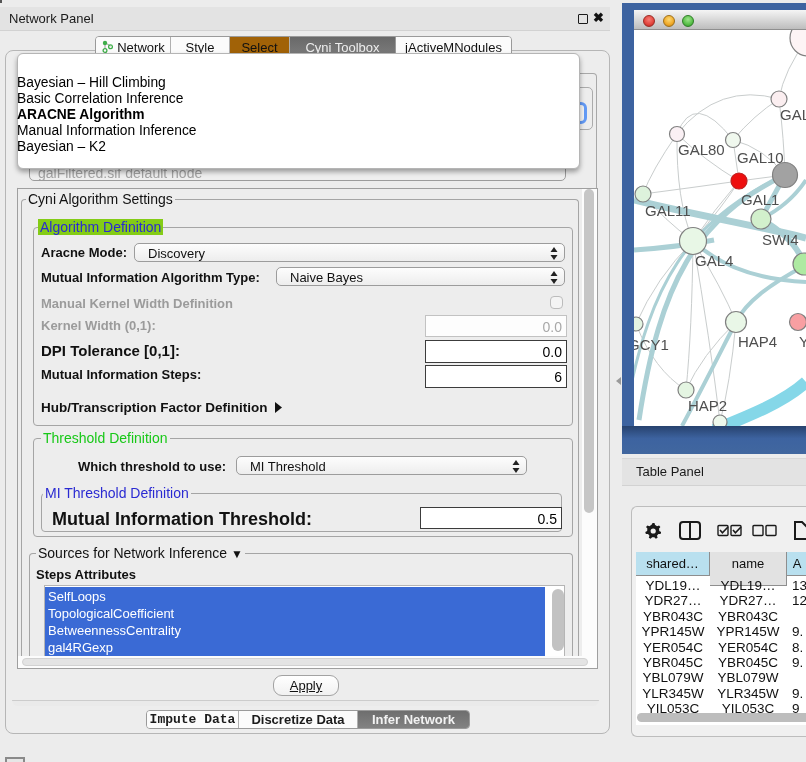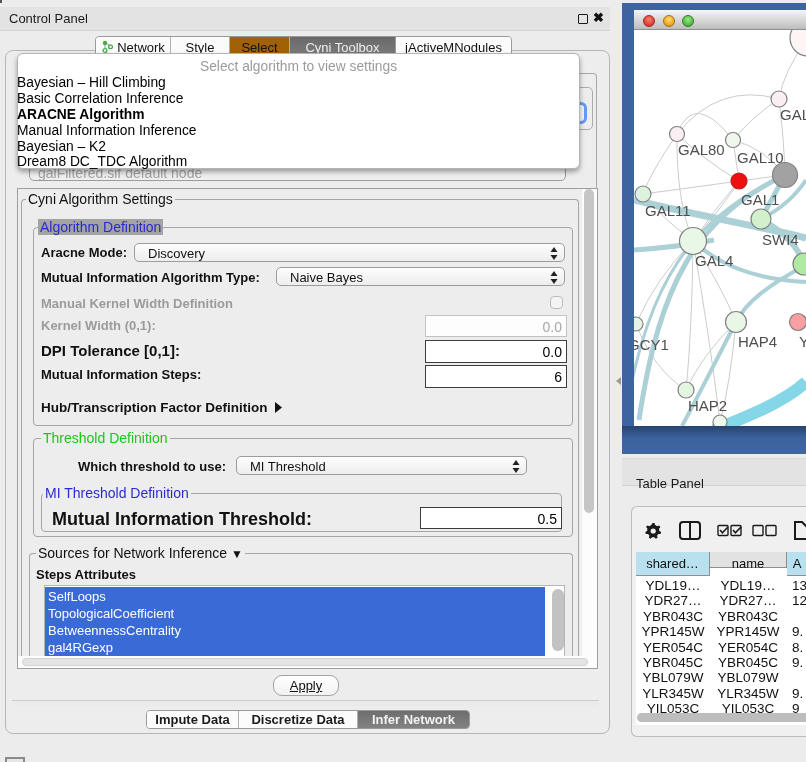--- a/index.html
+++ b/index.html
@@ -6,21 +6,21 @@
 html,body { width:806px; height:762px; overflow:hidden; }
 body { background:#ececec; font-family:"Liberation Sans", sans-serif; position:relative; }
 .abs { position:absolute; }
 </style>
 </head>
 <body>
 
 <div class="abs" style="left:0;top:0;width:2px;height:3px;background:#555;"></div>
 
 <div class="abs" style="left:0;top:7px;width:610px;height:24px;background:#e3e3e3;border-bottom:1px solid #d2d2d2;"></div>
-<div class="abs" style="left:9px;top:11px;font-size:13px;color:#1a1a1a;">Control Panel</div>
+<div class="abs" style="left:9px;top:11px;font-size:13px;color:#1a1a1a;">Network Panel</div>
 
 <div class="abs" style="left:578px;top:14px;width:10px;height:10px;border:1.6px solid #1a1a1a;border-radius:1px;"></div>
 <div class="abs" style="left:593px;top:10px;font-size:13px;font-weight:bold;color:#111;">✖</div>
 
 <div class="abs" style="left:5px;top:50px;width:605px;height:684px;background:#ededed;border:1px solid #b6b6b6;border-radius:8px;"></div>
 
 <div class="abs" style="left:17px;top:73px;width:580px;height:118px;border:1px solid #a8a8a8;border-left:none;border-radius:4px;"></div>
 <div class="abs" style="left:29px;top:157px;width:537px;height:24px;border:1px solid #9c9c9c;border-radius:5px;background:#efefef;overflow:hidden;">
   <div class="abs" style="left:8px;top:7px;font-size:14px;color:#a2a2a2;">galFiltered.sif default node</div>
 </div>
@@ -40,34 +40,32 @@
   <div style="background:linear-gradient(#696969,#7d7d7d);color:#eeeeee;width:106px;display:flex;align-items:center;justify-content:center;border-right:1px solid #9a9a9a;">Cyni Toolbox</div>
   <div style="background:#fbfbfb;width:115px;display:flex;align-items:center;justify-content:center;">jActiveMNodules</div>
 </div>
 
 <div class="abs" id="scrollpanel" style="left:17px;top:188px;width:581px;height:481px;background:#ededed;border:1px solid #9f9f9f;"></div>
 
 <div class="abs" style="left:582px;top:189px;width:15px;height:479px;background:#fcfcfc;"></div>
 <div class="abs" style="left:584px;top:189px;width:10px;height:324px;background:#c6c6c6;border-radius:5px;"></div>
 
 <div class="abs" id="popup" style="left:17px;top:53px;width:563px;height:116px;background:#ffffff;border:1px solid #b5b5b5;border-radius:6px;box-shadow:0 3px 5px rgba(0,0,0,0.35);font-size:13.8px;line-height:16px;">
-  <div style="position:absolute;top:5px;width:100%;text-align:center;color:#9b9b9b;">Select algorithm to view settings</div>
   <div style="position:absolute;top:21px;left:-1px;">Bayesian – Hill Climbing</div>
   <div style="position:absolute;top:37px;left:-1px;">Basic Correlation Inference</div>
   <div style="position:absolute;top:53px;left:-1px;font-weight:bold;">ARACNE Algorithm</div>
   <div style="position:absolute;top:69px;left:-1px;">Manual Information Inference</div>
   <div style="position:absolute;top:85px;left:-1px;">Bayesian – K2</div>
-  <div style="position:absolute;top:100px;left:-1px;">Dream8 DC_TDC Algorithm</div>
 </div>
 
 <div class="abs" style="left:21px;top:199px;width:558px;height:470px;border:1px solid #a5a5a5;border-radius:4px;border-bottom:none;"></div>
 <div class="abs" style="left:26px;top:191px;background:#ededed;padding:0 2px;font-size:14px;color:#111;">Cyni Algorithm Settings</div>
 
 <div class="abs" style="left:33px;top:227px;width:540px;height:199px;border:1px solid #a5a5a5;border-radius:4px;"></div>
-<div class="abs" style="left:38px;top:219px;background:#a3a3a3;padding:0 2px;font-size:14px;color:#2a2ad2;">Algorithm Definition</div>
+<div class="abs" style="left:38px;top:219px;background:#84cc16;padding:0 2px;font-size:14px;color:#2a2ad2;">Algorithm Definition</div>
 
 <div class="abs" style="left:41px;top:245px;font-size:13px;font-weight:bold;color:#111;">Aracne Mode:</div>
 <div class="abs" style="left:134px;top:243px;width:431px;height:19px;border:1px solid #9c9c9c;border-radius:5px;background:linear-gradient(#fdfdfd,#ededed);">
   <div style="position:absolute;left:13px;top:2px;font-size:13px;color:#111;">Discovery</div>
   <svg style="position:absolute;right:6px;top:3px;" width="8" height="13">
       <path d="M4 0 L7.5 5 H0.5 Z" fill="#222"></path>
       <path d="M4 13 L7.5 8 H0.5 Z" fill="#222"></path>
     </svg>
 </div>
 
@@ -137,21 +135,21 @@
 </div>
 
 <div class="abs" style="left:18px;top:656px;width:579px;height:12px;background:#fcfcfc;"></div>
 <div class="abs" style="left:22px;top:658px;width:566px;height:8px;background:#e4e4e4;border:1px solid #d2d2d2;border-radius:4px;"></div>
 
 <div class="abs" style="left:273px;top:675px;width:66px;height:21px;background:linear-gradient(#ffffff,#f1f1f1);border:1px solid #a2a2a2;border-radius:9px;text-align:center;font-size:13px;color:#111;line-height:19px;text-decoration:underline;">Apply</div>
 
 <div class="abs" style="left:12px;top:700px;width:587px;height:6px;border-top:1px solid #cccccc;background:#eaeaea;border-radius:0 0 6px 6px;"></div>
 
 <div class="abs" style="left:146px;top:710px;height:19px;display:flex;border:1px solid #9a9a9a;border-radius:4px;overflow:hidden;font-size:13px;font-weight:bold;color:#1c1c1c;">
-  <div style="background:#fbfbfb;width:92px;display:flex;align-items:center;justify-content:center;border-right:1px solid #b0b0b0;">Impute Data</div>
+  <div style="background:#fbfbfb;width:92px;display:flex;align-items:center;justify-content:center;border-right:1px solid #b0b0b0;font-family:Liberation Mono, monospace;">Impute Data</div>
   <div style="background:#fbfbfb;width:119px;display:flex;align-items:center;justify-content:center;border-right:1px solid #b0b0b0;">Discretize Data</div>
   <div style="background:linear-gradient(#6e6e6e,#828282);color:#f2f2f2;width:111px;display:flex;align-items:center;justify-content:center;">Infer Network</div>
 </div>
 
 <div class="abs" style="left:5px;top:757px;width:20px;height:18px;border:2px solid #8a8a8a;background:#e6e6e6;"></div>
 
 <div class="abs" style="left:616px;top:371px;width:5px;height:8px;"><svg width="5" height="8">
       <path d="M5 0 L0 4 L5 8 Z" fill="#9a9a9a"></path>
     </svg></div>
 
@@ -228,21 +226,21 @@
     <text x="61" y="236">GAL4</text>
     <text x="-6" y="320">GCY1</text>
     <text x="104" y="317">HAP4</text>
     <text x="165" y="317">Y</text>
     <text x="54" y="381">HAP2</text>
   </g>
 </svg>
 </div>
 
 <div class="abs" style="left:622px;top:458px;width:184px;height:28px;background:#e3e3e3;border-top:1px solid #d8d8d8;border-bottom:1px solid #d2d2d2;"></div>
-<div class="abs" style="left:636px;top:464px;font-size:13px;color:#1a1a1a;margin-top:12px;">Table Panel</div>
+<div class="abs" style="left:636px;top:464px;font-size:13px;color:#1a1a1a;">Table Panel</div>
 
 <div class="abs" style="left:631px;top:494px;width:175px;height:231px;background:#f0f0f0;border:1px solid #bdbdbd;border-radius:6px 0 0 6px;border-right:none;overflow:hidden;margin-top:12px;">
 
   <svg width="175" height="40" style="position:absolute;left:0;top:14px;">
     <g transform="translate(13,2)">
       <path d="M8 0 L10 0 L10.6 2.2 A6.5 6.5 0 0 1 12.6 3.3 L14.8 2.5 L16.2 4.3 L14.7 6 A6.5 6.5 0 0 1 15 8.3 L17 9.4 L16.4 11.6 L14.1 11.6 A6.5 6.5 0 0 1 12.6 13.3 L13.3 15.5 L11.4 16.7 L9.8 15 A6.5 6.5 0 0 1 7.5 15 L5.9 16.7 L4 15.5 L4.7 13.3 A6.5 6.5 0 0 1 3.2 11.6 L0.9 11.6 L0.3 9.4 L2.3 8.3 A6.5 6.5 0 0 1 2.6 6 L1.1 4.3 L2.5 2.5 L4.7 3.3 A6.5 6.5 0 0 1 6.7 2.2 Z" fill="#1a1a1a" transform="translate(0,0) scale(0.95)"></path>
       <circle cx="8.2" cy="8" r="2.6" fill="#f0f0f0"></circle>
     </g>
     <rect x="48" y="1" width="20" height="17" rx="3" fill="none" stroke="#1a1a1a" stroke-width="2"></rect>
     <line x1="58" y1="1" x2="58" y2="18" stroke="#1a1a1a" stroke-width="2"></line>
@@ -253,21 +251,21 @@
       <path d="M101 9 l2.4 2.8 L109 6" stroke-width="1.6"></path>
       <rect x="121" y="4.5" width="10" height="10" rx="1"></rect>
       <rect x="134" y="4.5" width="10" height="10" rx="1"></rect>
       <path d="M163 1 h7 l5 5 v12 h-12 z" stroke-width="2"></path>
     </g>
   </svg>
 
   <div style="position:absolute;left:4px;top:45px;width:171px;height:173px;background:#ffffff;font-size:13px;color:#111;overflow:hidden;">
 
     <div style="position:absolute;left:0;top:0;width:74px;height:24px;background:#b9e0ef;border-right:1px solid #8e8e8e;border-bottom:1px solid #8e8e8e;text-align:center;line-height:24px;">shared…</div>
-    <div style="position:absolute;left:74px;top:0;width:77px;height:16px;background:#e2e2e2;border-right:1px solid #8e8e8e;border-bottom:1px solid #8e8e8e;text-align:center;line-height:24px;">name</div>
+    <div style="position:absolute;left:74px;top:0;width:77px;height:34px;background:#e2e2e2;border-right:1px solid #8e8e8e;border-bottom:1px solid #8e8e8e;text-align:center;line-height:24px;">name</div>
     <div style="position:absolute;left:151px;top:0;width:20px;height:24px;background:#b9e0ef;border-bottom:1px solid #8e8e8e;text-align:center;line-height:24px;">A</div>
 
     <div style="position:absolute;left:0;top:24px;width:230px;line-height:15.4px;padding-top:2px;font-size:13.5px;white-space:nowrap;">
       <div><span style="display:inline-block;width:74px;text-align:center;">YDL19…</span><span style="display:inline-block;width:76px;text-align:center;">YDL19…</span><span style="display:inline-block;padding-left:6px;">13</span></div>
       <div><span style="display:inline-block;width:74px;text-align:center;">YDR27…</span><span style="display:inline-block;width:76px;text-align:center;">YDR27…</span><span style="display:inline-block;padding-left:6px;">12</span></div>
       <div><span style="display:inline-block;width:74px;text-align:center;">YBR043C</span><span style="display:inline-block;width:76px;text-align:center;">YBR043C</span></div>
       <div><span style="display:inline-block;width:74px;text-align:center;">YPR145W</span><span style="display:inline-block;width:76px;text-align:center;">YPR145W</span><span style="display:inline-block;padding-left:6px;">9.</span></div>
       <div><span style="display:inline-block;width:74px;text-align:center;">YER054C</span><span style="display:inline-block;width:76px;text-align:center;">YER054C</span><span style="display:inline-block;padding-left:6px;">8.</span></div>
       <div><span style="display:inline-block;width:74px;text-align:center;">YBR045C</span><span style="display:inline-block;width:76px;text-align:center;">YBR045C</span><span style="display:inline-block;padding-left:6px;">9.</span></div>
       <div><span style="display:inline-block;width:74px;text-align:center;">YBL079W</span><span style="display:inline-block;width:76px;text-align:center;">YBL079W</span></div>

